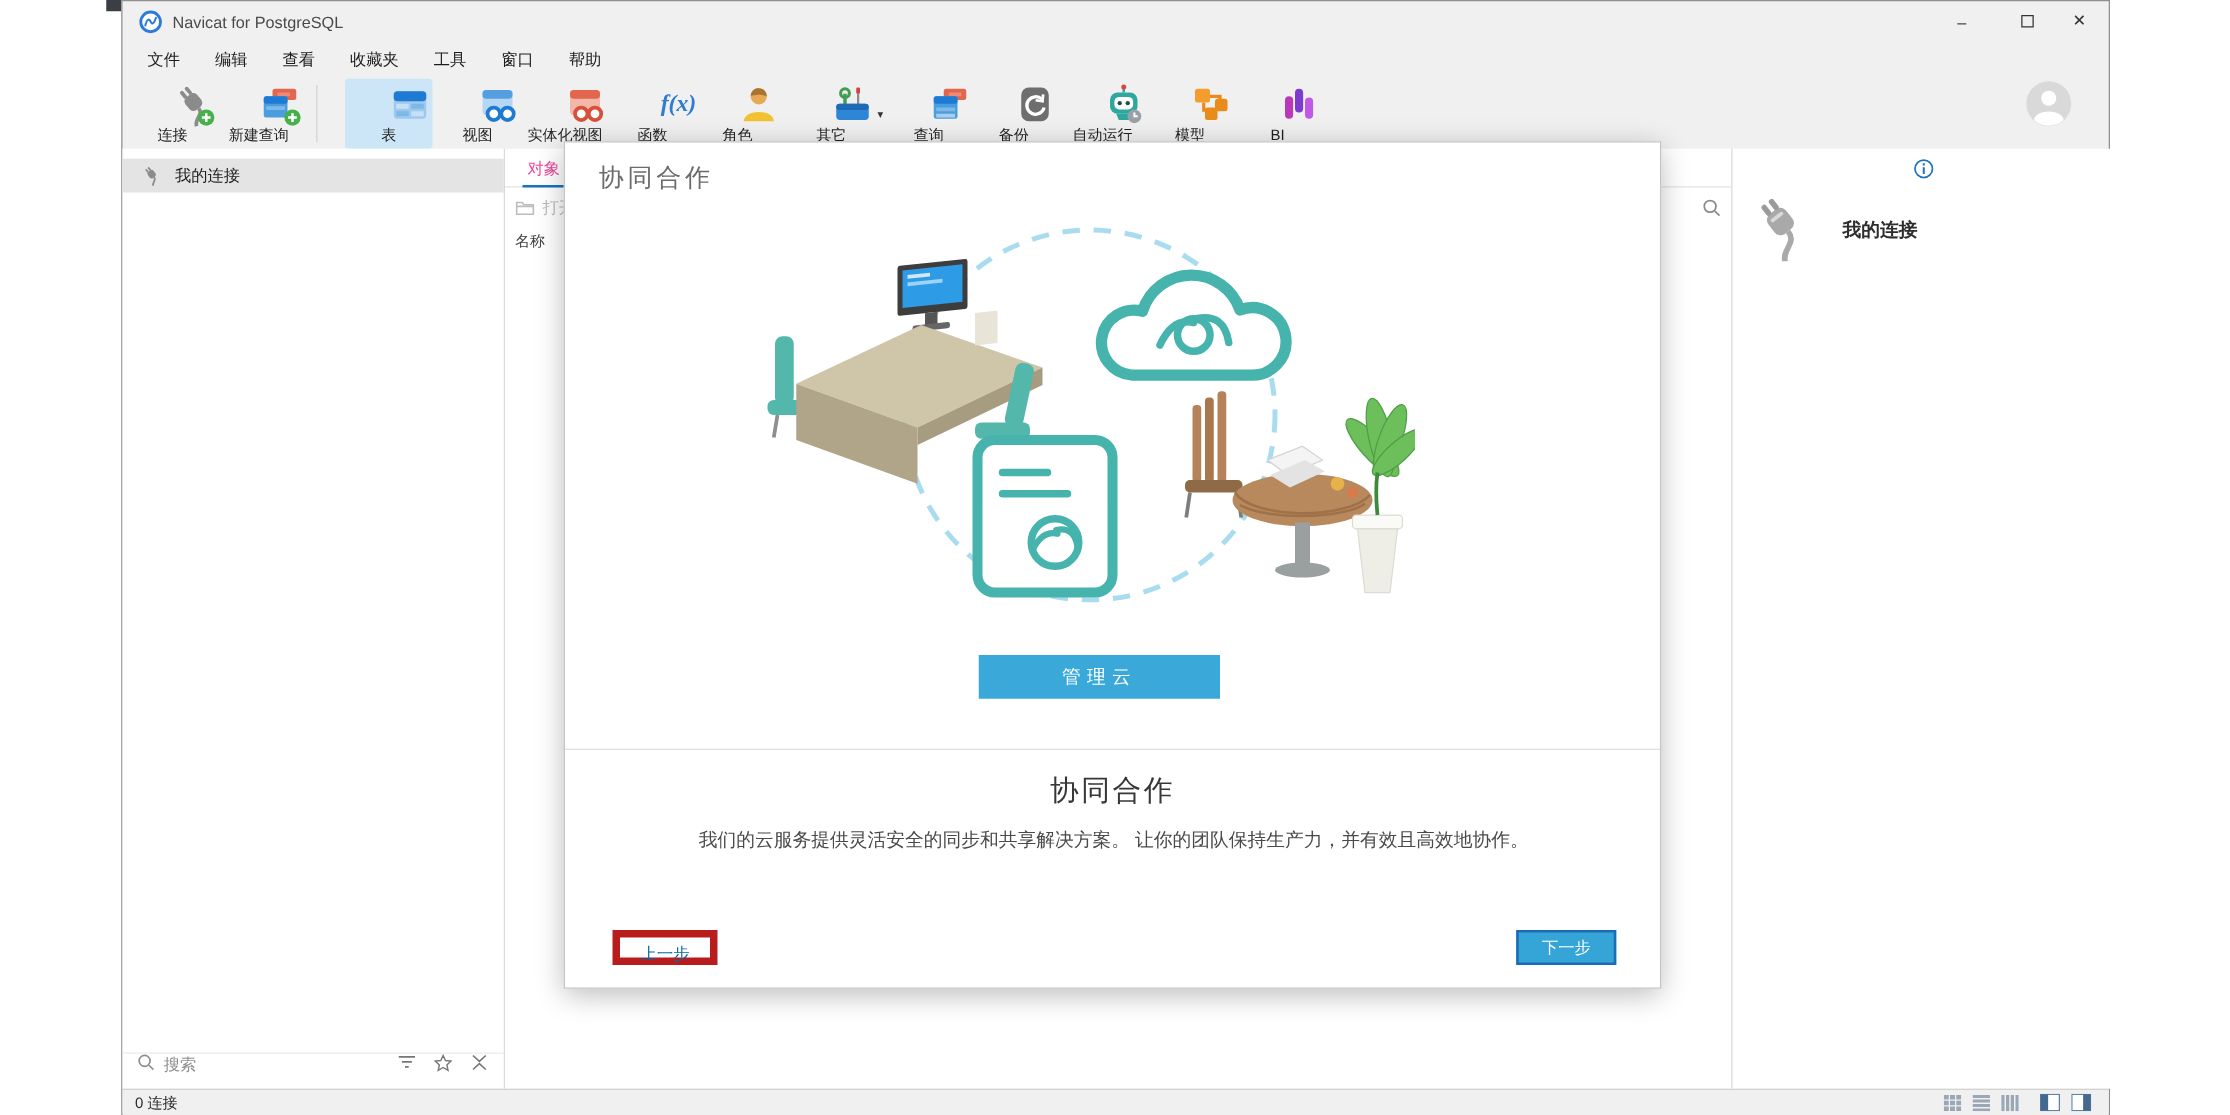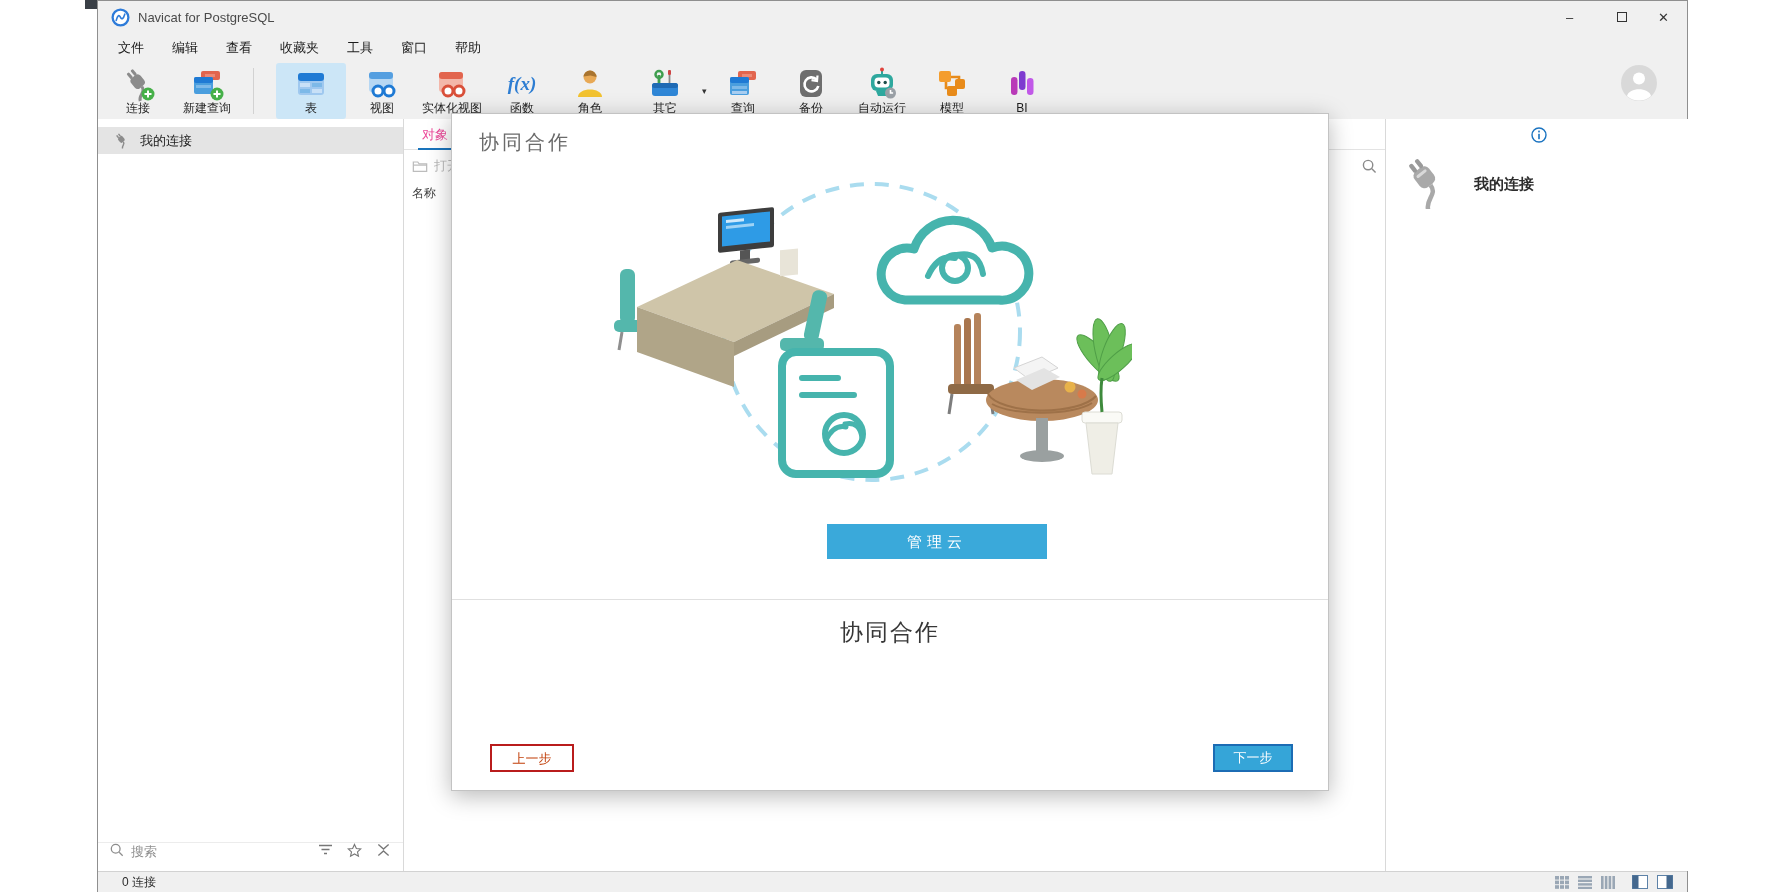--- a/index.html
+++ b/index.html
@@ -20,21 +20,21 @@
             justify-content:center; font-size:13px; color:#333; }
   .winbtn.min { left:1449px; } .winbtn.max { left:1501px; } .winbtn.close { left:1543px; }
   .winbtn .sq { width:10px; height:10px; border:1px solid #333; display:inline-block; }
 
   .menubar { position:absolute; left:0; top:33px; width:100%; height:28px; display:flex; align-items:center; padding-left:6px; }
   .menu-item { padding:0 14px; font-size:13px; color:#1c1c1c; height:24px; line-height:24px; }
 
   
   .toolbar { position:absolute; left:0; top:61px; width:100%; height:57px; }
   .titem { position:absolute; top:1px; width:70px; height:56px; text-align:center; border-radius:3px; }
-  .titem .tico { display:flex; justify-content:center; align-items:center; height:38px; padding-top:3px; }
+  .titem .tico { display:flex; justify-content:flex-end; align-items:center; height:38px; padding-top:3px; }
   .titem .tlabel { font-size:12px; color:#1f1f1f; line-height:14px; white-space:nowrap; }
   .titem.selected { background:#cce6f7; }
   .tb-sep { position:absolute; left:155px; top:6px; width:1px; height:46px; background:#d2d2d2; }
   .tb-caret { position:absolute; left:604px; top:24px; font-size:9px; color:#333; }
   .avatar { position:absolute; left:1522px; top:63px; width:38px; height:38px; }
 
   
   .sidebar { position:absolute; left:0; top:118px; width:306px; height:752px; background:#fff; border-right:1px solid #d9d9d9; }
   .conn-row { position:absolute; left:0; top:8px; width:100%; height:27px; background:#e4e4e4;
               display:flex; align-items:center; padding-left:15px; }
@@ -54,37 +54,37 @@
   .colhdr { position:absolute; left:8px; top:66px; font-size:12px; color:#3f3f3f; }
 
   .rightpanel { position:absolute; left:1287px; top:118px; width:303px; height:752px; background:#fff; border-left:1px solid #d9d9d9; }
   .info-ic { position:absolute; left:145px; top:8px; }
   .rp-row { position:absolute; left:12px; top:40px; display:flex; align-items:center; }
   .rp-row .rp-title { margin-left:14px; font-size:15px; font-weight:bold; color:#2d2d2d; }
 
   
   .statusbar { position:absolute; left:0; top:870px; width:100%; height:21px; background:#f0f0f0;
                border-top:1px solid #d2d2d2; display:flex; align-items:center; }
-  .statusbar .sb-left { margin-left:24px; font-size:12px; color:#2b2b2b;text-align:right; }
+  .statusbar .sb-left { margin-left:10px; font-size:12px; color:#2b2b2b;text-align:right; }
   .statusbar .sb-right { margin-left:auto; margin-right:14px; display:flex; align-items:center; gap:9px; }
 
   
   .dialog { position:absolute; left:451px; top:113px; width:878px; height:678px; background:#fff;
             border:1px solid #c3c3c3; box-shadow:0 5px 22px rgba(0,0,0,.28); }
   .dlg-header { position:absolute; left:27px; top:15px; font-size:20px; color:#6b6b6b; letter-spacing:3px; }
   .illus { position:absolute; left:160px; top:58px; }
-  .manage-btn { position:absolute; left:331px; top:410px; width:220px; height:35px; background:#3aa9da;
-                color:#fff; font-size:15px; letter-spacing:5px; text-align:center; line-height:35px;margin-left:44px; }
+  .manage-btn { position:absolute; left:331px; top:410px; width:193px; height:35px; background:#3aa9da;
+                color:#fff; font-size:15px; letter-spacing:5px; text-align:center; line-height:35px; }
   .dlg-divider { position:absolute; left:0; top:485px; width:100%; border-top:1px solid #e0e0e0; }
   .dlg-title { position:absolute; left:0; top:503px; width:100%; text-align:center; font-size:23px;
                color:#373737; letter-spacing:2px; }
   .dlg-desc { position:absolute; left:89px; top:547px; width:700px; text-align:center; font-size:15px;
               color:#4a4a4a; line-height:1.65; }
   .btn-back { position:absolute; left:38px; top:630px; width:84px; height:28px; background:#fff;
-              border:2px solid #b91c1c; font-size:13px; color:#c2410c; text-align:center; line-height:26px; }
+              border:6px solid #b91c1c; font-size:13px; color:#0369a1; text-align:center; line-height:26px; }
   .btn-next { position:absolute; left:761px; top:630px; width:80px; height:28px; background:#35a5d8;
               border:2px solid #1c6cb4; font-size:13px; color:#fff; text-align:center; line-height:24px; }
 </style>
 </head>
 <body>
 
 <div class="fragment"></div>
 
 <div class="window">
 
@@ -483,16 +483,17 @@
         <path d="M474 251 L506 251 L500 302 L480 302 Z" fill="#efeee6" stroke="#dcdcd4"></path>
         <path d="M490 240 q -2 -20 0 -34" stroke="#3e8a3c" stroke-width="3" fill="none"></path>
       </g>
     </g>
   </svg>
 
   <div class="manage-btn">管理云</div>
 
   <div class="dlg-divider"></div>
   <div class="dlg-title">协同合作</div>
+  <div class="dlg-desc">我们的云服务提供灵活安全的同步和共享解决方案。 让你的团队保持生产力，并有效且高效地协作。</div>
 
   <div class="btn-back">上一步</div>
   <div class="btn-next">下一步</div>
 </div>
 
 </body></html>

